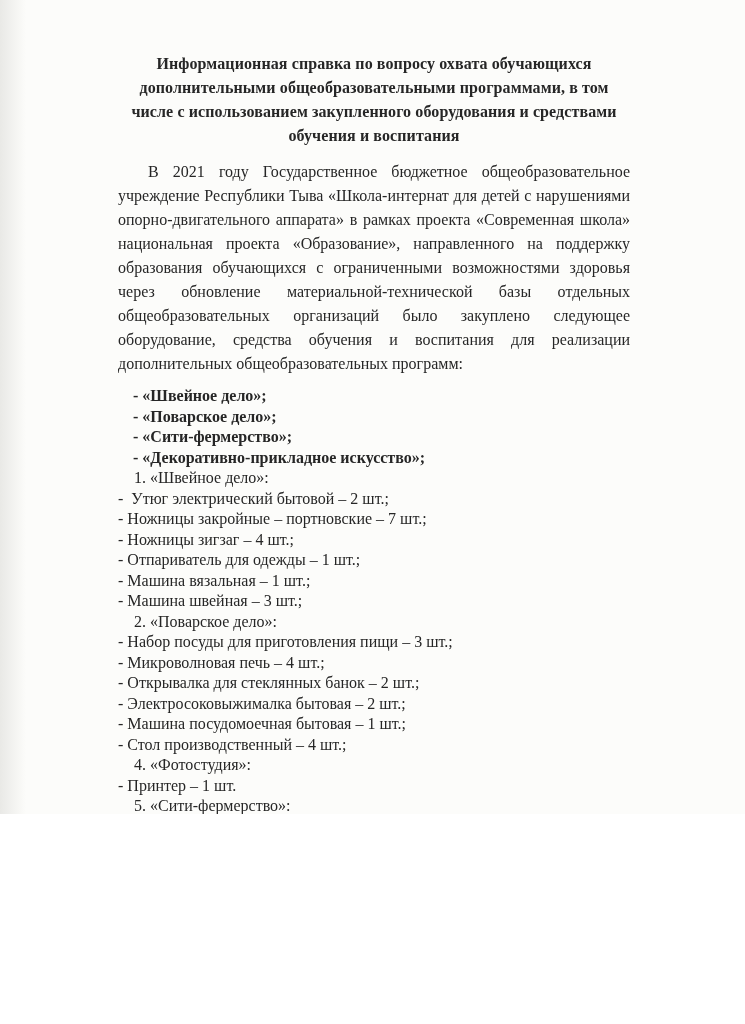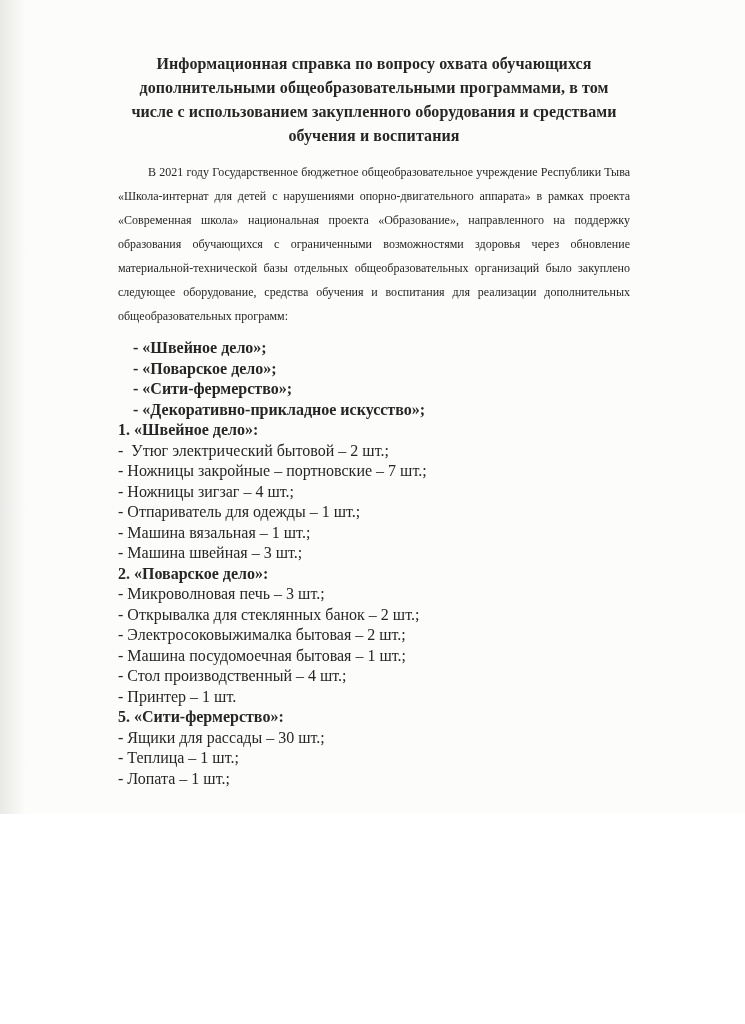--- a/index.html
+++ b/index.html
@@ -39,39 +39,40 @@
   }
   .title{
     font-weight:bold;
     text-align:center;
     font-size:16px;
     line-height:24px;
     letter-spacing:0.1px;
   }
   .intro{
     margin-top:12px;
-    font-size:12px;
+    font-size:16px;
     line-height:24px;
     text-align:justify;
     text-indent:30px;
   }
   .programs{
     margin-top:10px;
     padding-left:15px;
     font-size:16px;
     line-height:20.5px;
     font-weight:bold;
   }
   .sections{
     font-size:16px;
     line-height:20.5px;
   }
   .sec-heading{
-    font-weight:bold;
+    font-weight:normal;
     white-space:pre-wrap;
+    margin-left:16px;
   }
   .item, .program-line{
     white-space:pre-wrap;
   }
 </style>
 </head>
 <body>
 
 <div class="page">
   <div class="edge-left"></div>
@@ -98,29 +99,31 @@
         <div class="item">-  Утюг электрический бытовой – 2 шт.;</div>
         <div class="item">- Ножницы закройные – портновские – 7 шт.;</div>
         <div class="item">- Ножницы зигзаг – 4 шт.;</div>
         <div class="item">- Отпариватель для одежды – 1 шт.;</div>
         <div class="item">- Машина вязальная – 1 шт.;</div>
         <div class="item">- Машина швейная – 3 шт.;</div>
       </div>
 
       <div class="section">
         <div class="sec-heading">2. «Поварское дело»:</div>
-        <div class="item">- Микроволновая печь – 3 шт.;</div>
+        <div class="item">- Набор посуды для приготовления пищи – 3 шт.;</div>
+        <div class="item">- Микроволновая печь – 4 шт.;</div>
         <div class="item">- Открывалка для стеклянных банок – 2 шт.;</div>
         <div class="item">- Электросоковыжималка бытовая – 2 шт.;</div>
         <div class="item">- Машина посудомоечная бытовая – 1 шт.;</div>
         <div class="item">- Стол производственный – 4 шт.;</div>
       </div>
 
 
       <div class="section">
+        <div class="sec-heading">4. «Фотостудия»:</div>
         <div class="item">- Принтер – 1 шт.</div>
       </div>
 
       <div class="section">
         <div class="sec-heading">5. «Сити-фермерство»:</div>
         <div class="item">- Ящики для рассады – 30 шт.;</div>
         <div class="item">- Теплица – 1 шт.;</div>
         <div class="item">- Лопата – 1 шт.;</div>
 
       </div>

